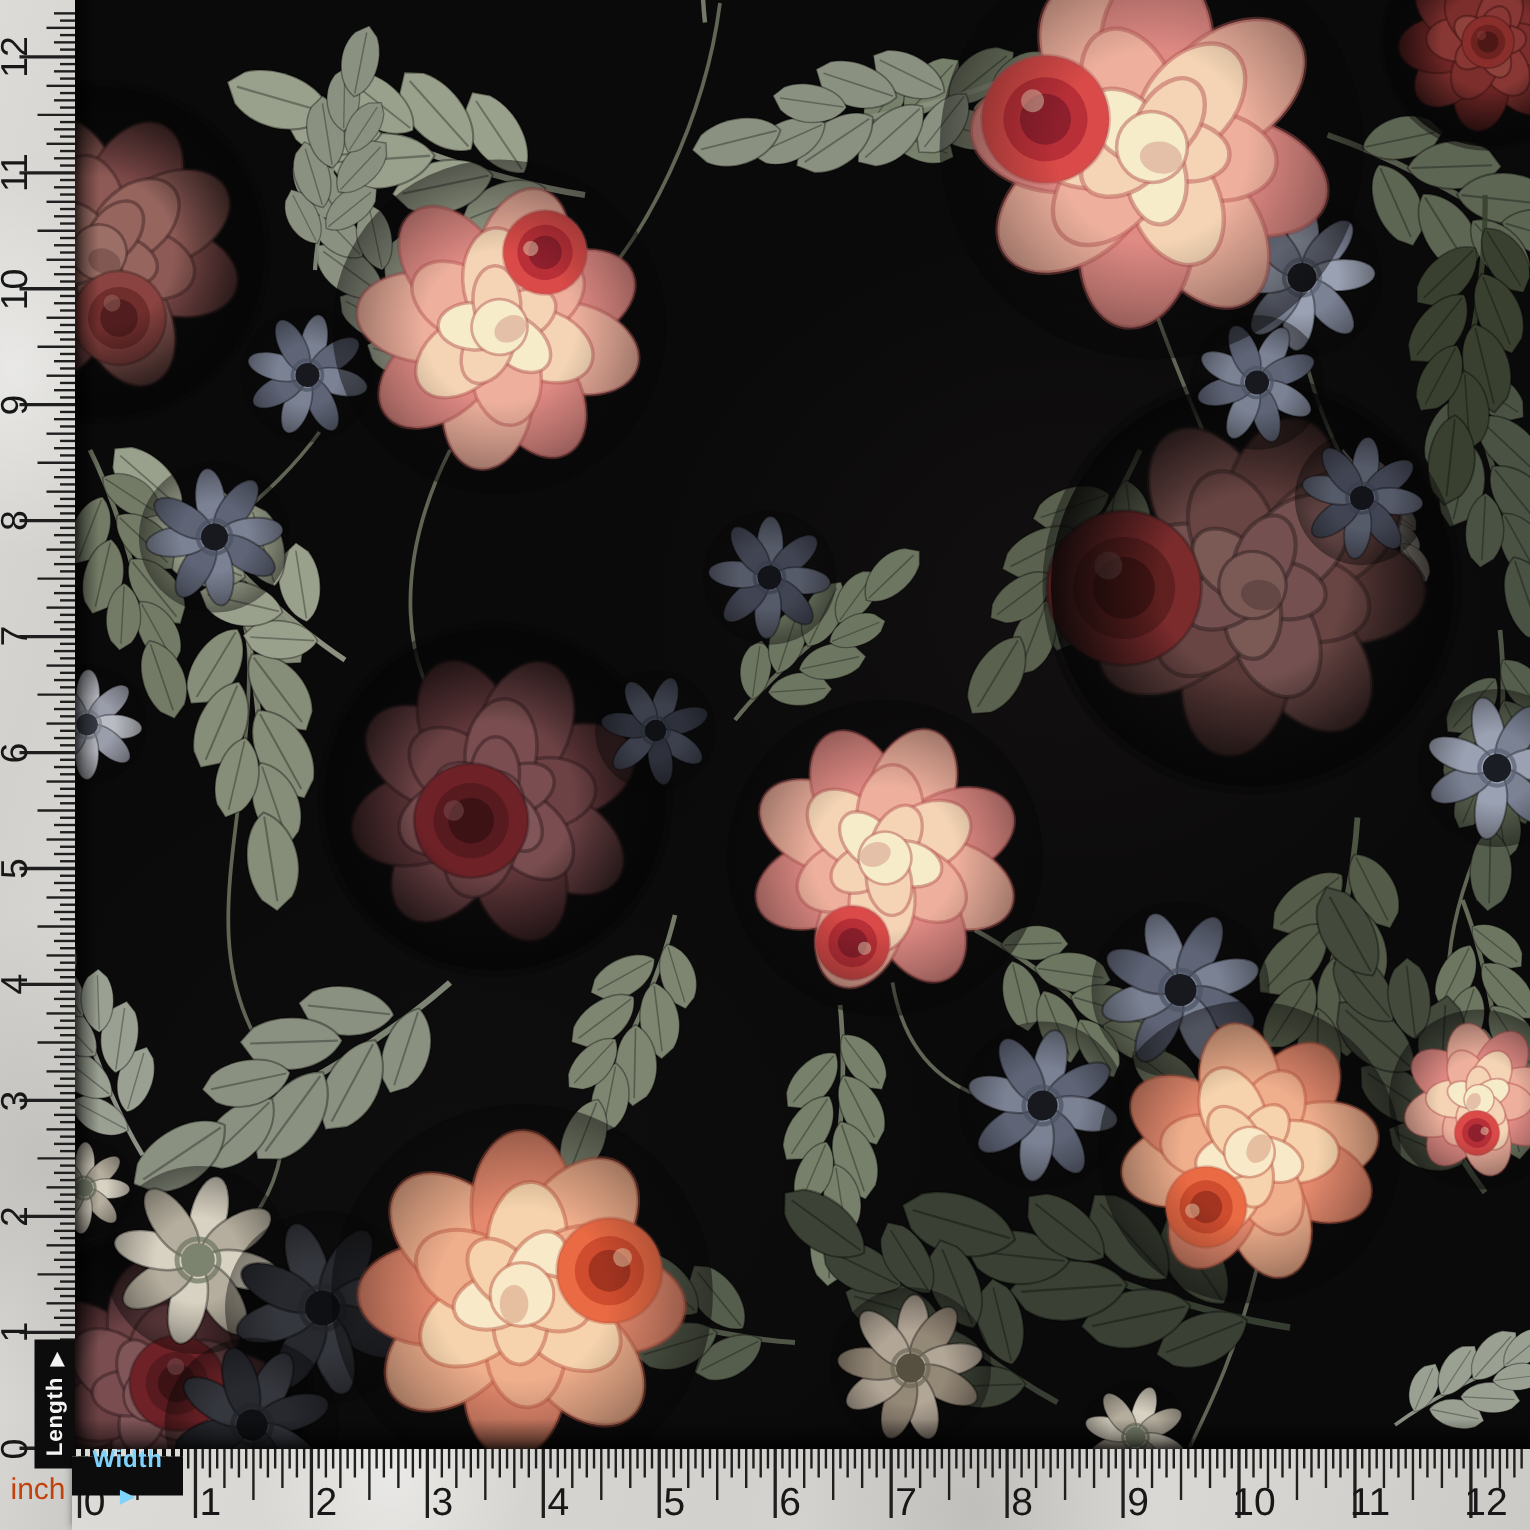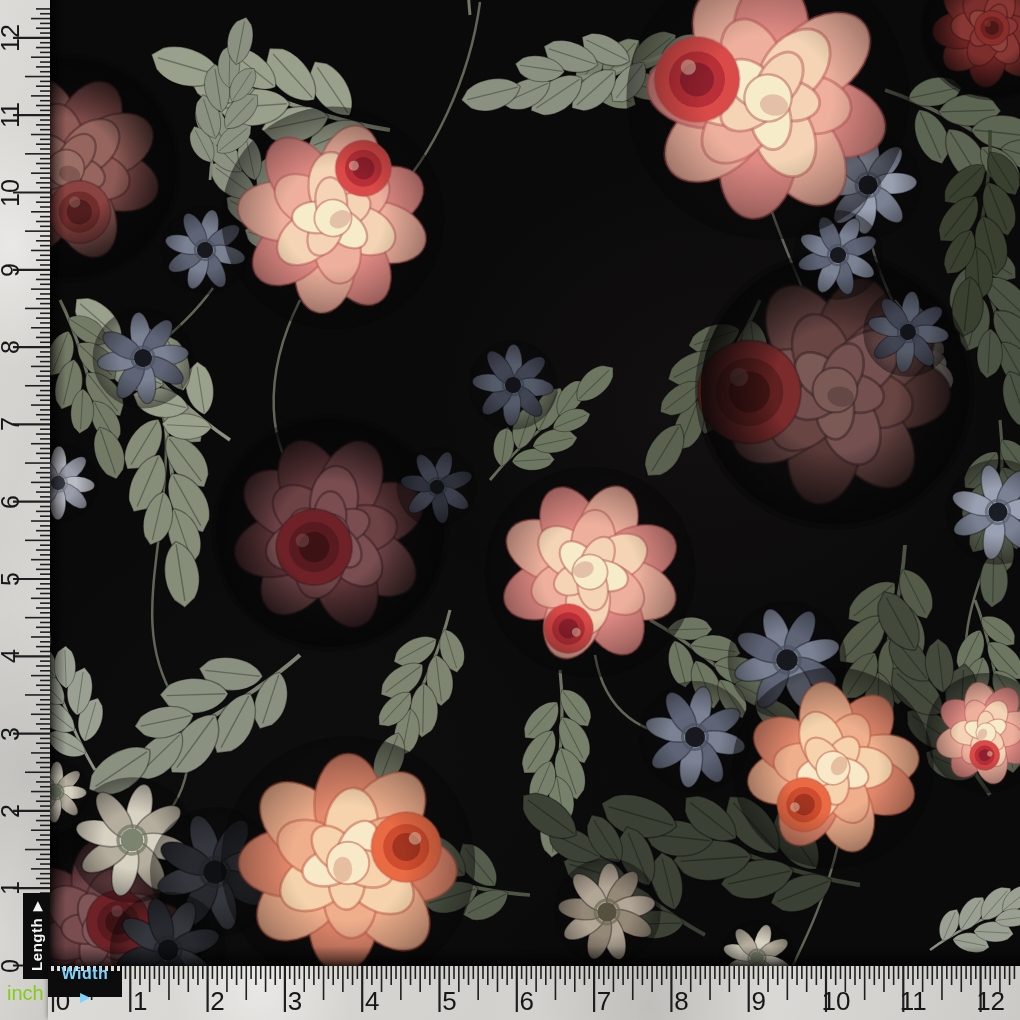--- a/index.html
+++ b/index.html
@@ -34,21 +34,21 @@
   #length-badge .rot{position:absolute;left:0;top:86px;width:86px;height:27px;
     transform:rotate(-90deg);transform-origin:0 0;display:flex;align-items:center;
     justify-content:center;gap:7px;color:#f4f4f4;font-size:15px;font-weight:bold;letter-spacing:.5px;}
   #width-badge{position:absolute;left:0;top:0;width:74px;height:31px;}
   #width-badge .stitch{position:absolute;left:0;top:0;width:74px;height:5px;
     background:repeating-linear-gradient(90deg,#0c0c0c 0 3px,#dcdbd7 3px 6px);}
   #width-badge .body{position:absolute;left:0;top:5px;width:74px;height:26px;background:#0c0c0c;
     display:flex;align-items:center;justify-content:center;gap:8px;color:#7dd3fc;
     font-size:16px;font-weight:bold;letter-spacing:.5px;flex-direction:column;}
   .arrow{font-size:12px;line-height:1;}
-  #unit-label{position:absolute;left:7px;top:982px;font-size:20px;color:#84cc16;z-index:11;}
+  #unit-label{position:absolute;left:7px;top:982px;font-size:20px;color:#c2410c;z-index:11;}
 </style>
 </head>
 <body>
 
 <div id="stage">
 
   <div id="fabric-wrap">
     <svg id="fabric" width="1020" height="1020" viewBox="0 0 1020 1020">
         <defs>
           <radialGradient id="fadeDark">

